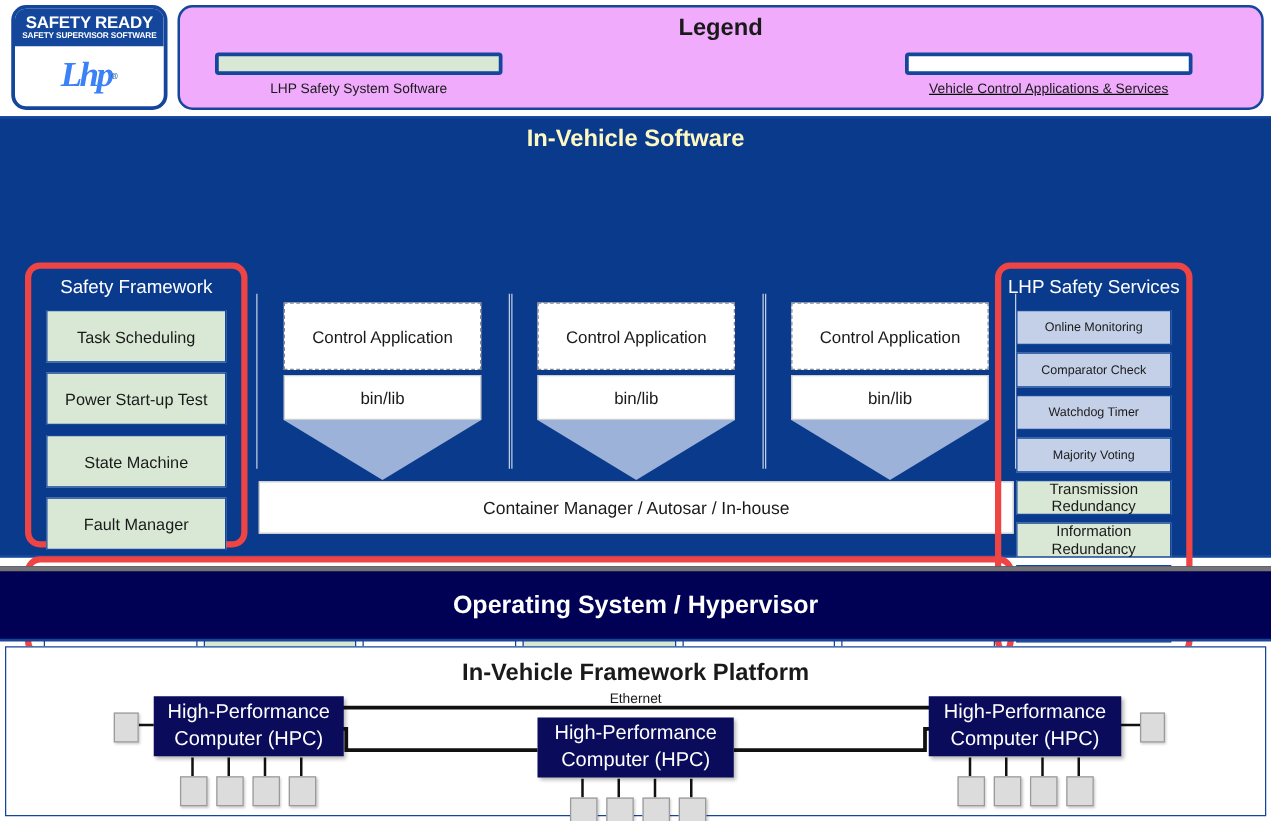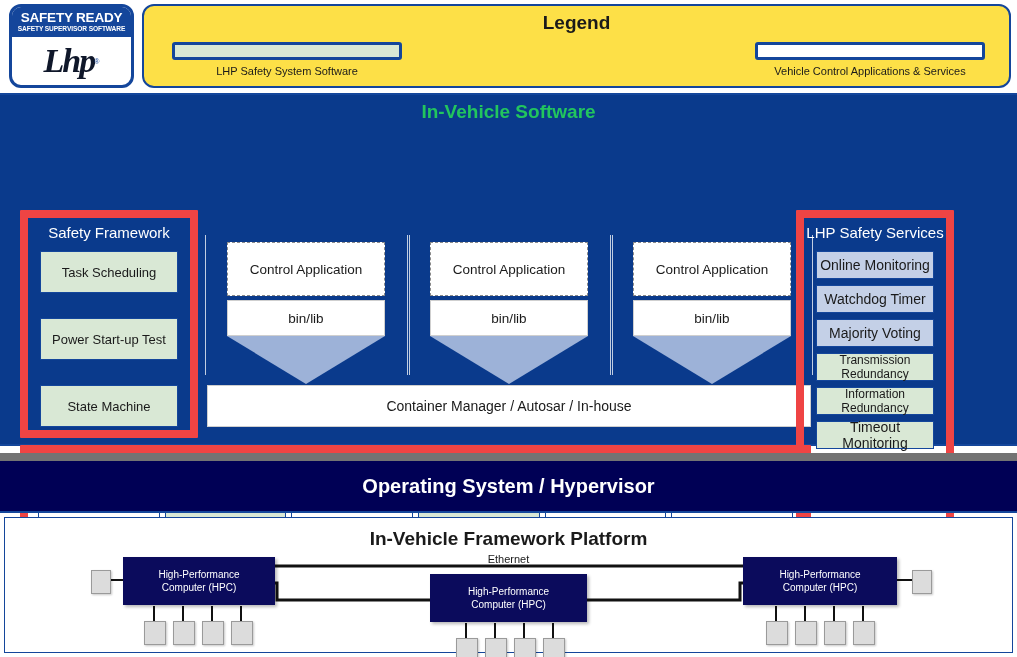--- a/index.html
+++ b/index.html
@@ -28,73 +28,73 @@
   #logo-header {
     height: 30px; background: #14469b; color:#fff;
     display:flex; flex-direction:column; align-items:center; justify-content:center;
     line-height: 1;
   }
   #logo-header .l1 { font-size: 13.5px; font-weight: 700; letter-spacing: -0.2px; }
   #logo-header .l2 { font-size: 6.6px; font-weight: 700; letter-spacing: -0.1px; margin-top:2px; }
   #logo-body { height: 48px; display:flex; align-items:center; justify-content:center; }
   #logo-word {
     font-family: "Liberation Serif", serif;
-    font-size: 34px; font-weight: 700; font-style: italic;
-    color: #0f172a; letter-spacing: -2px; line-height: 1;
+    font-size: 28px; font-weight: 700; font-style: italic;
+    color: #3b82f6; letter-spacing: -2px; line-height: 1;
   }
   #logo-reg { font-size: 7px; color:#14469b; vertical-align: bottom; font-style: normal;}
 
   #legend-card {
     left: 142px; top: 4px; width: 869px; height: 84px;
-    border: 2px solid #14469b; border-radius: 12px; background:#fde047;
+    border: 2px solid #14469b; border-radius: 12px; background:#f0abfc;
   }
   #legend-title {
     position:absolute; left:0; right:0; top:6px; text-align:center;
     font-size: 19px; font-weight: 700; color:#1a1a1a;
   }
   .legend-item { position:absolute; top:36px; width: 230px; }
   .legend-swatch {
     height: 18px; border: 3px solid #14469b; border-radius: 3px; box-sizing:border-box;
   }
   .legend-label {
     margin-top: 5px; text-align:center; font-size: 11px; color:#1a1a1a;
   }
 
   
   #ivs {
     left: 0; top: 93px; width: 1017px; height: 353px;
     background: #0a3a8c; border-top: 2px solid #14469b; border-bottom: 2px solid #14469b;
   }
   #ivs-title {
     position:absolute; left:0; right:0; top: 6px; text-align:center;
-    color:#22c55e; font-size: 19px; font-weight: 700;
+    color:#fef9c3; font-size: 19px; font-weight: 700;
   }
 
   .panel {
-    border: 8px solid #ef4444; border-radius: 1px; background: transparent;
+    border: 5px solid #ef4444; border-radius: 12px; background: transparent;
   }
   .panel-title {
     color:#ffffff; font-size: 15px; text-align:center; margin-top: 6px;
   }
   .chip {
     border: 1px solid #14469b; box-sizing: border-box;
     display:flex; align-items:center; justify-content:center;
     color:#1a1a1a; font-size: 13px; text-align:center;
   }
   .chip.green { background: #d9e8d5; }
   .chip.lblue { background: #c4d0e7; }
   .chip.white { background: #ffffff; }
 
   #safety-framework { left: 20px; top: 115px; width: 178px; height: 228px; }
   #sf-chips { position:absolute; left: 12px; right: 12px; top: 33px; }
-  #sf-chips .chip { height: 42px; margin-bottom: 25px; }
+  #sf-chips .chip { height: 42px; margin-bottom: 8px; }
 
   #lhp-services { left: 796px; top: 115px; width: 158px; height: 315px; }
   #ls-chips { position:absolute; left: 12px; right: 12px; top: 33px; }
-  #ls-chips .chip { height: 28px; margin-bottom: 6px; font-size: 14px; }
+  #ls-chips .chip { height: 28px; margin-bottom: 6px; font-size: 10px; }
 
   
   #apps-area { left: 205px; top: 140px; width: 608px; height: 190px; text-align: right; }
   .col-div { position:absolute; top:0; width:1px; height:140px; background:#ffffff; opacity:.75; }
   .app-col { position:absolute; top: 7px; width: 158px; }
   .app-box {
     height: 54px; background:#fff; border: 1px dashed #8a8a8a; box-sizing:border-box;
     display:flex; align-items:center; justify-content:center;
     font-size: 13.5px; color:#1a1a1a;
   }
@@ -120,42 +120,42 @@
   #ps-title { color:#fff; font-size:16px; text-align:center; margin-top: 4px; }
   #ps-chips {
     position:absolute; left: 10px; right: 10px; top: 31px;
     display:flex; gap: 5px;
   }
   #ps-chips .chip { flex: 1; height: 42px; font-size: 14px; }
 
   
   #os-band {
     left:0; top: 453px; width: 1017px; height: 60px;
-    background: #000055; border-top: 8px solid #737373; border-bottom: 2px solid #14469b;
+    background: #000055; border-top: 4px solid #737373; border-bottom: 2px solid #14469b;
     display:flex; align-items:center; justify-content:center;
   }
   #os-title { color:#fff; font-size: 20px; font-weight: 700; }
 
   
   #hw {
     left: 4px; top: 517px; width: 1009px; height: 136px;
     background:#fff; border: 1px solid #14469b;
   }
   #hw-title {
     position:absolute; left:0; right:0; top: 10px; text-align:center;
     font-size: 19px; font-weight: 700; color:#1a1a1a;
   }
   #eth-label {
     position:absolute; top: 35px; left:0; right:0; text-align:center;
     font-size: 11px; color:#1a1a1a;
   }
   .hpc {
     position:absolute; background:#0b0b5c; color:#fff;
     display:flex; flex-direction:column; align-items:center; justify-content:center;
-    font-size: 10px; line-height: 1.35; text-align:center;
+    font-size: 16px; line-height: 1.35; text-align:center;
     box-shadow: 2px 2px 3px rgba(0,0,0,.28);
   }
   .node {
     position:absolute; background:#dcdcdc; border:1px solid #9a9a9a;
     box-shadow: 1px 1px 2px rgba(0,0,0,.22);
   }
   #hw-svg { position:absolute; left:0; top:0; width:1009px; height:136px; }
 </style>
 </head>
 <body>
@@ -175,21 +175,21 @@
 
   <div id="legend-card" class="abs">
     <div id="legend-title">Legend</div>
 
     <div class="legend-item" style="left:28px;">
       <div class="legend-swatch" style="background:#d9e8d5"></div>
       <div class="legend-label">LHP Safety System Software</div>
     </div>
 
 
-    <div class="legend-item" style="left:611px;">
+    <div class="legend-item" style="left:580px;text-decoration:underline;">
       <div class="legend-swatch" style="background:#ffffff"></div>
       <div class="legend-label">Vehicle Control Applications &amp; Services</div>
     </div>
   </div>
 </div>
 
 <div id="ivs" class="abs">
   <div id="ivs-title">In-Vehicle Software</div>
 
   <div id="safety-framework" class="abs panel">
@@ -240,20 +240,21 @@
       <div class="chip green">Application</div>
       <div class="chip white">Security</div>
       <div class="chip white">Power</div>
     </div>
   </div>
 
   <div id="lhp-services" class="abs panel">
     <div class="panel-title">LHP Safety Services</div>
     <div id="ls-chips">
       <div class="chip lblue">Online Monitoring</div>
+      <div class="chip lblue">Comparator Check</div>
       <div class="chip lblue">Watchdog Timer</div>
       <div class="chip lblue">Majority Voting</div>
       <div class="chip green" style="font-size:12px">Transmission Redundancy</div>
       <div class="chip green" style="font-size:12px">Information Redundancy</div>
       <div class="chip green">Timeout Monitoring</div>
       <div class="chip lblue">...</div>
     </div>
   </div>
 </div>
 

